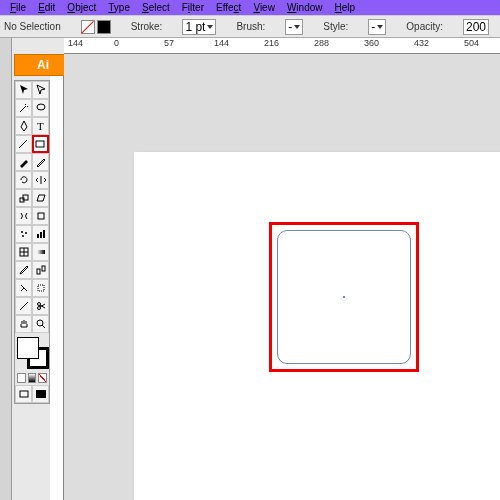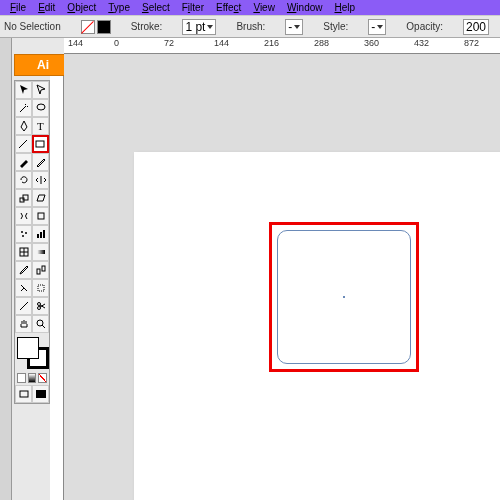--- a/index.html
+++ b/index.html
@@ -82,27 +82,27 @@
   <span class="label">Opacity:</span>
   <div class="dd">
       <span>200</span>
     </div>
 </div>
 
 <div class="ruler-h">
   <div class="ticks">
     <span class="num" style="left:4px">144</span>
     <span class="num" style="left:50px">0</span>
-    <span class="num" style="left:100px">72</span>
+    <span class="num" style="left:100px">57</span>
     <span class="num" style="left:150px">144</span>
     <span class="num" style="left:200px">216</span>
     <span class="num" style="left:250px">288</span>
     <span class="num" style="left:300px">360</span>
     <span class="num" style="left:350px">432</span>
-    <span class="num" style="left:400px">872</span>
+    <span class="num" style="left:400px">504</span>
   </div>
 </div>
 
 <div class="panel-strip"></div>
 <div class="ruler-v"></div>
 
 <div class="app-badge">Ai</div>
 
 <div class="toolbox">
   <div class="row">

